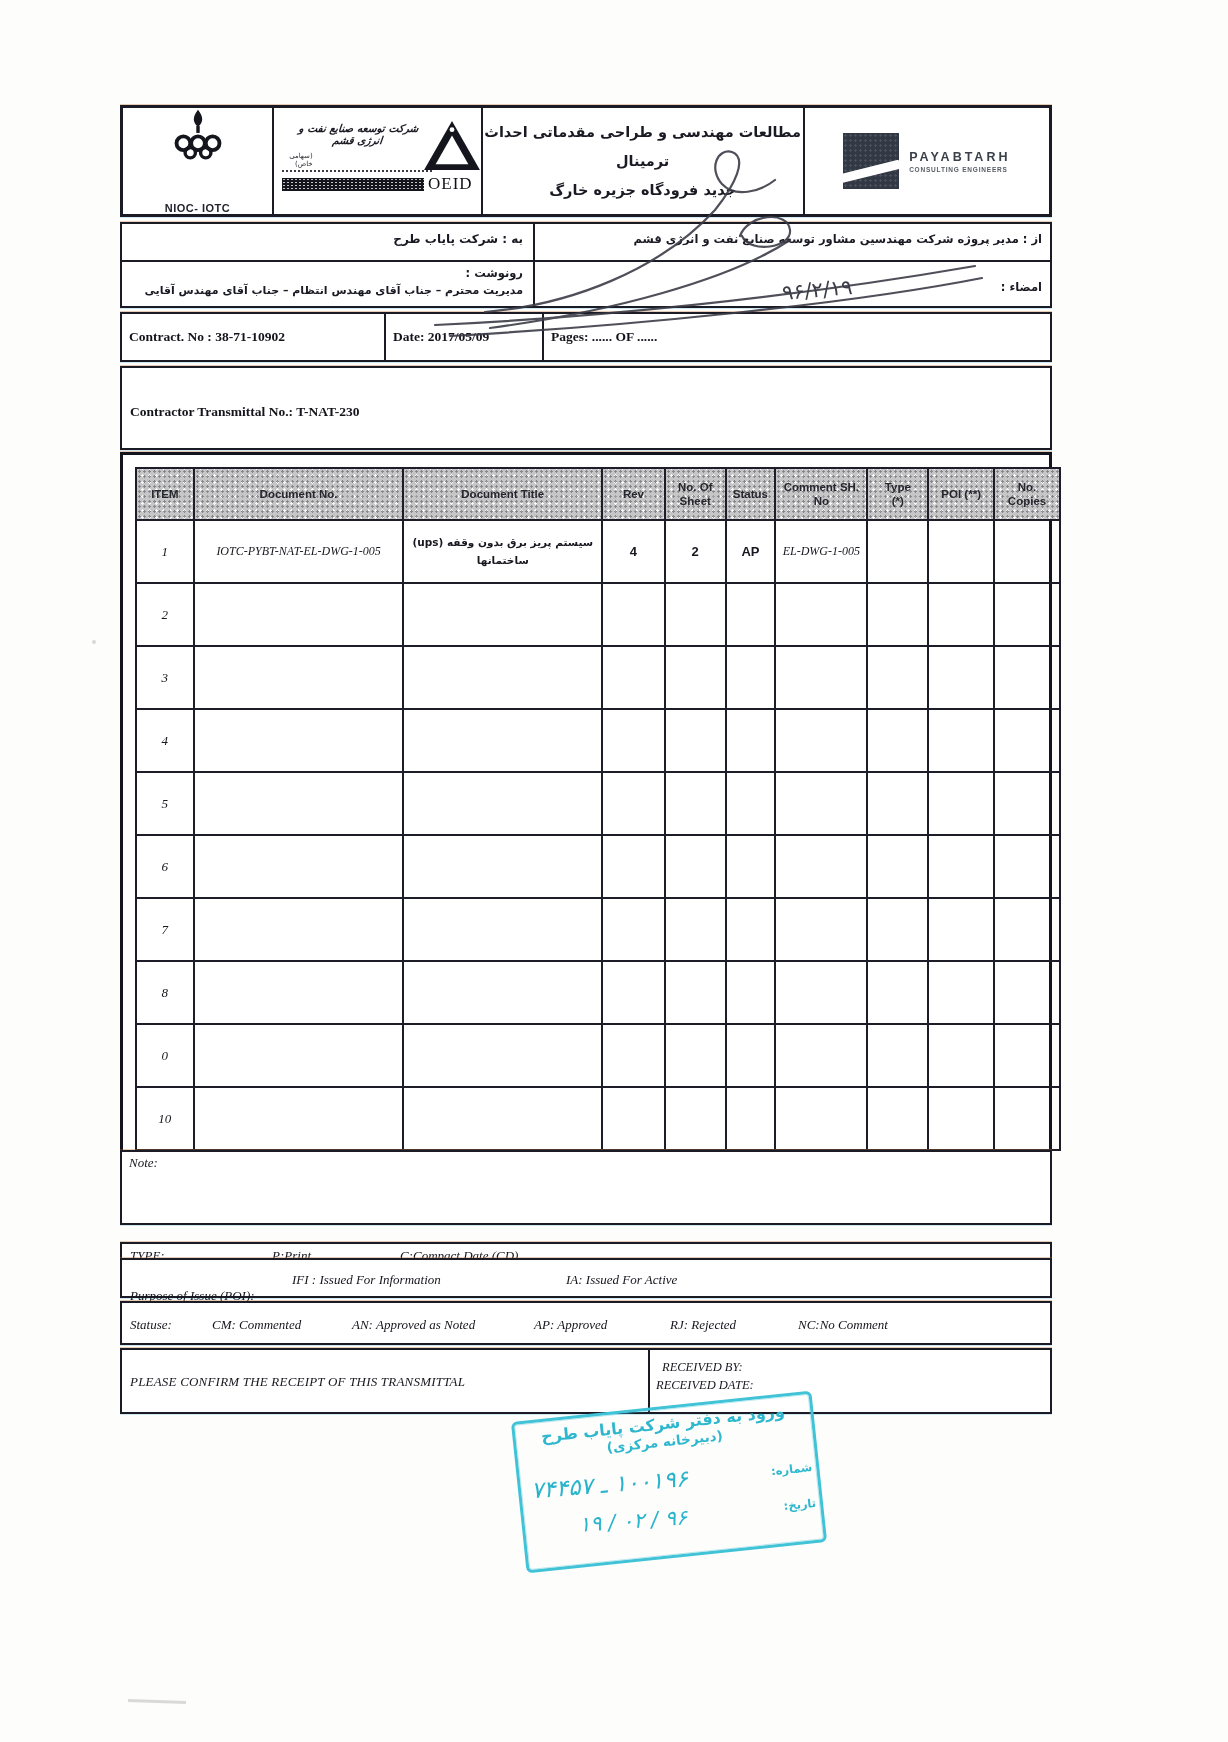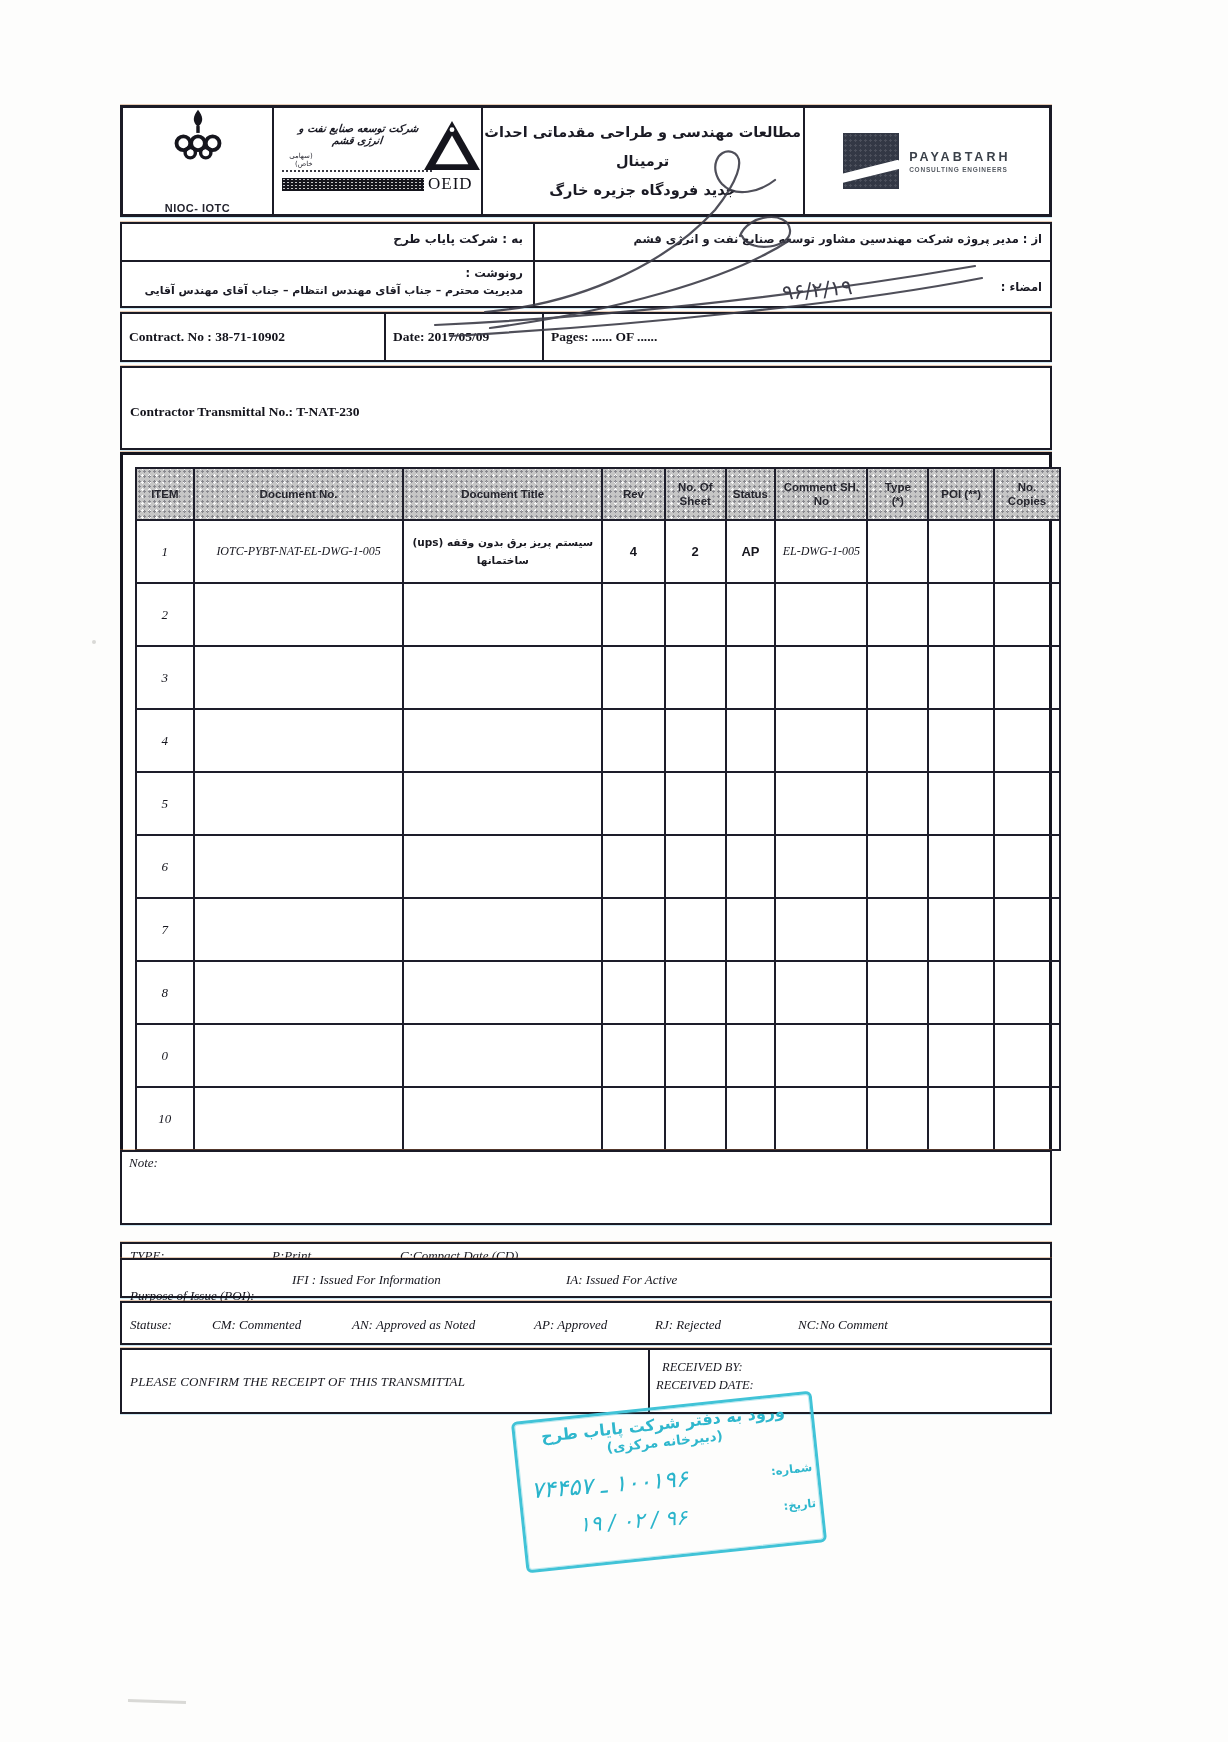--- a/index.html
+++ b/index.html
@@ -337,21 +337,21 @@
     <span style="left:8px;top:28px">Purpose of  Issue (POI):</span>
     <span style="left:170px;top:12px">IFI : Issued For Information</span>
     <span style="left:444px;top:12px">IA: Issued For Active</span>
   </div>
 
   <div class="band legend" id="band-status">
     <span style="left:8px;top:14px">Statuse:</span>
     <span style="left:90px;top:14px">CM: Commented</span>
     <span style="left:230px;top:14px">AN: Approved as Noted</span>
     <span style="left:412px;top:14px">AP: Approved</span>
-    <span style="left:533px;top:14px">RJ: Rejected</span>
+    <span style="left:548px;top:14px">RJ: Rejected</span>
     <span style="left:676px;top:14px">NC:No Comment</span>
   </div>
 
   <div class="band" id="band-confirm">
     <div id="confirm-divider"></div>
     <div id="confirm-text">PLEASE CONFIRM THE RECEIPT OF THIS TRANSMITTAL</div>
     <div id="received-by">RECEIVED BY:</div>
     <div id="received-date">RECEIVED DATE:</div>
   </div>
 

